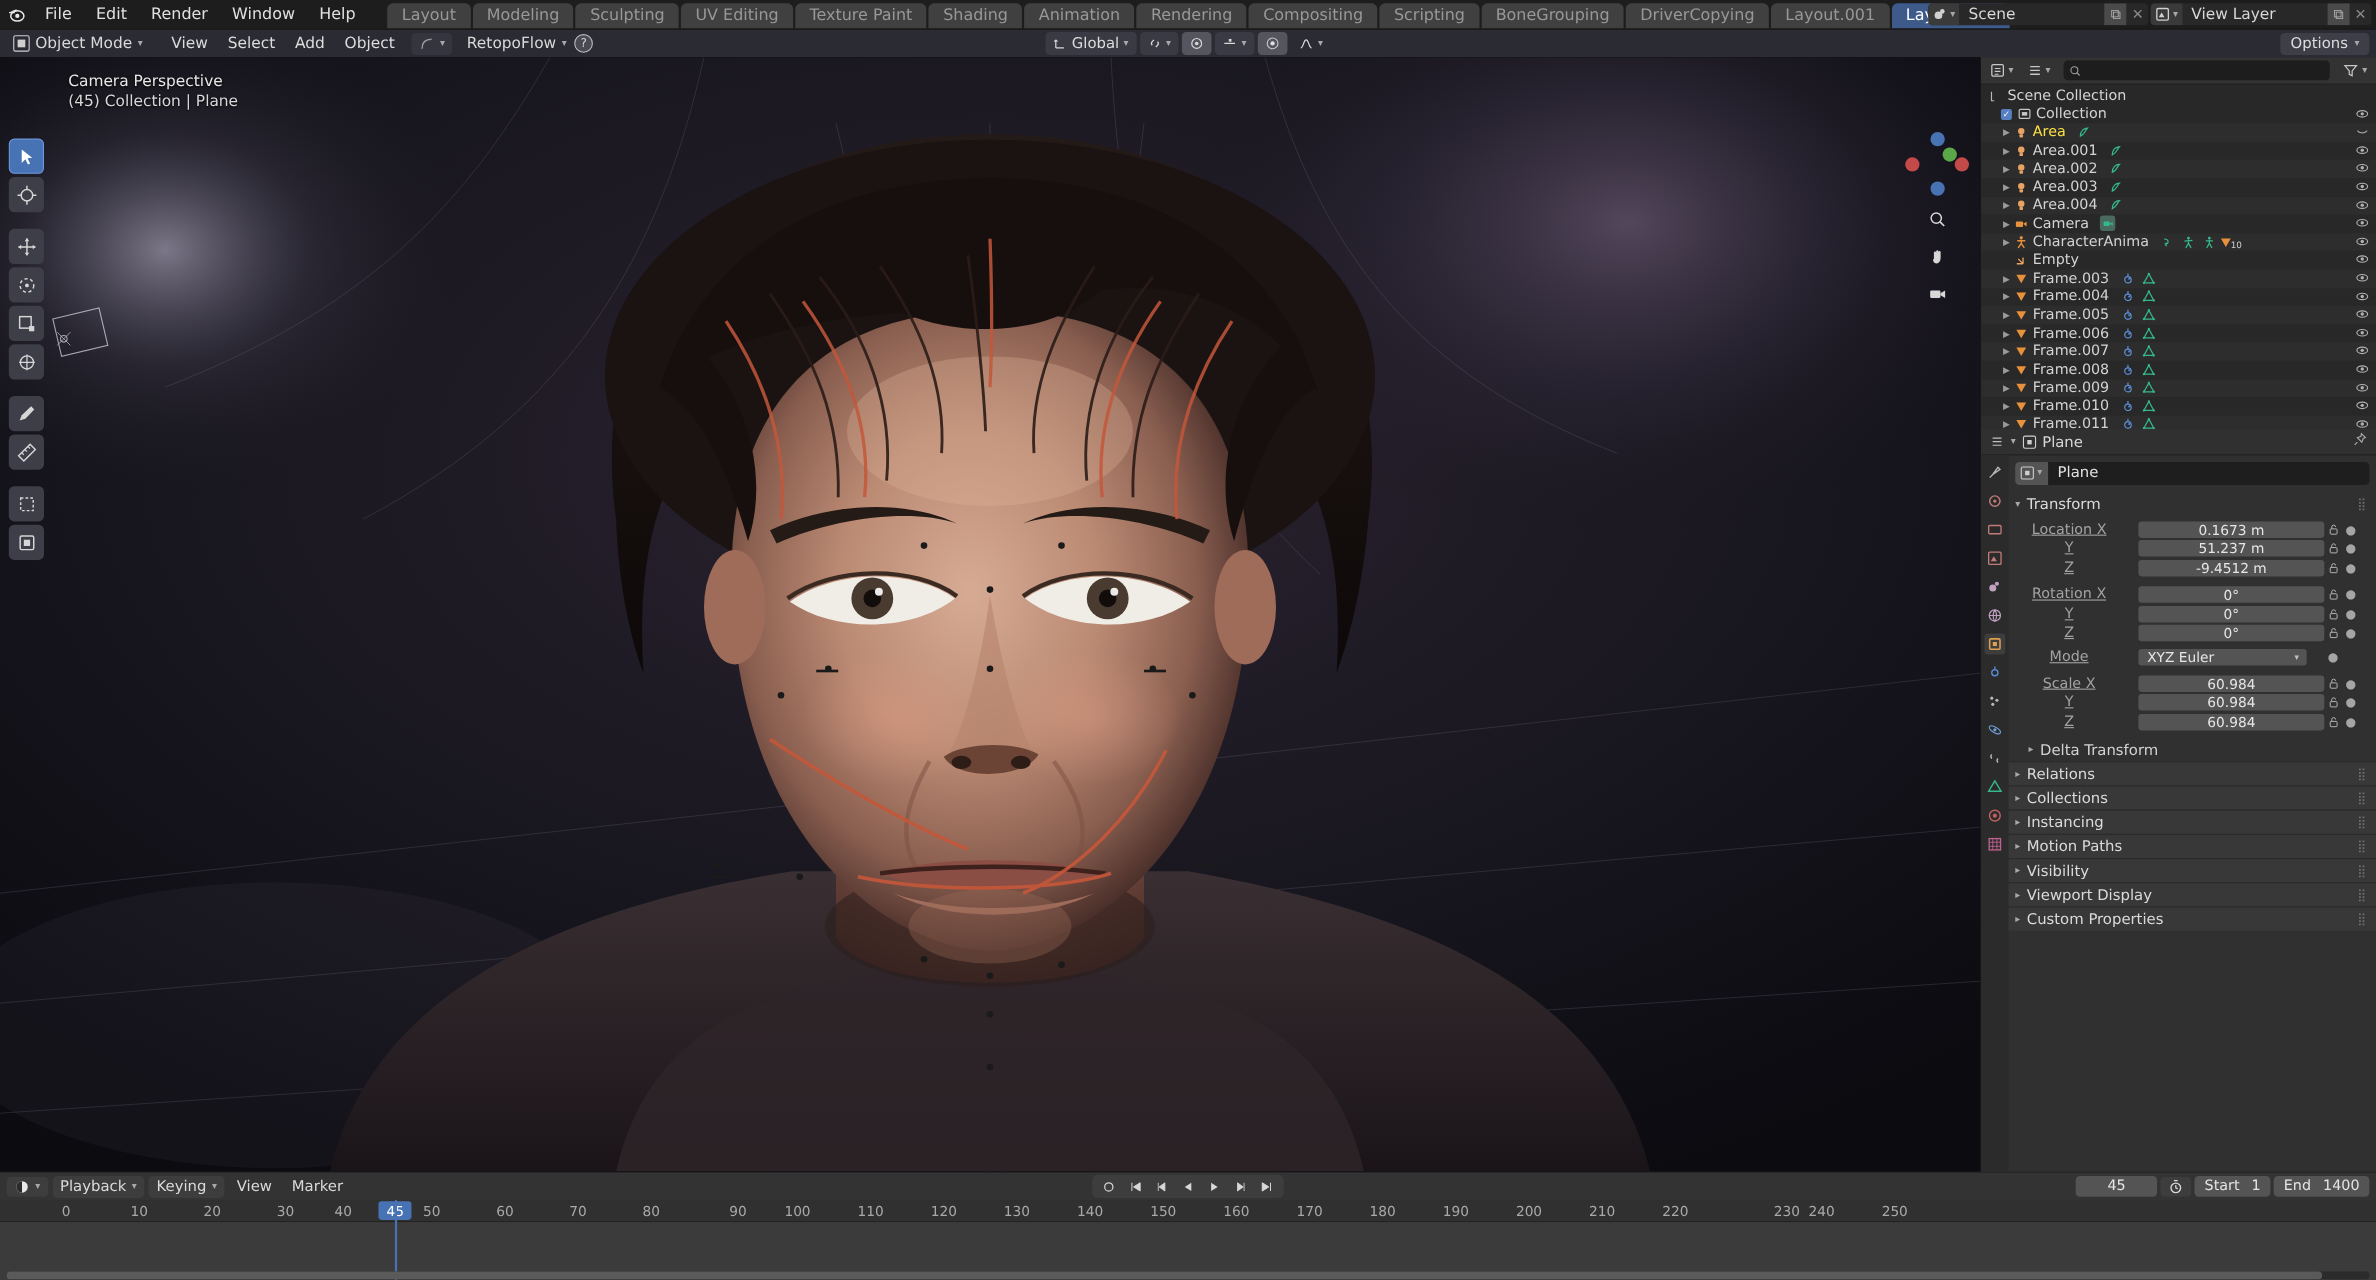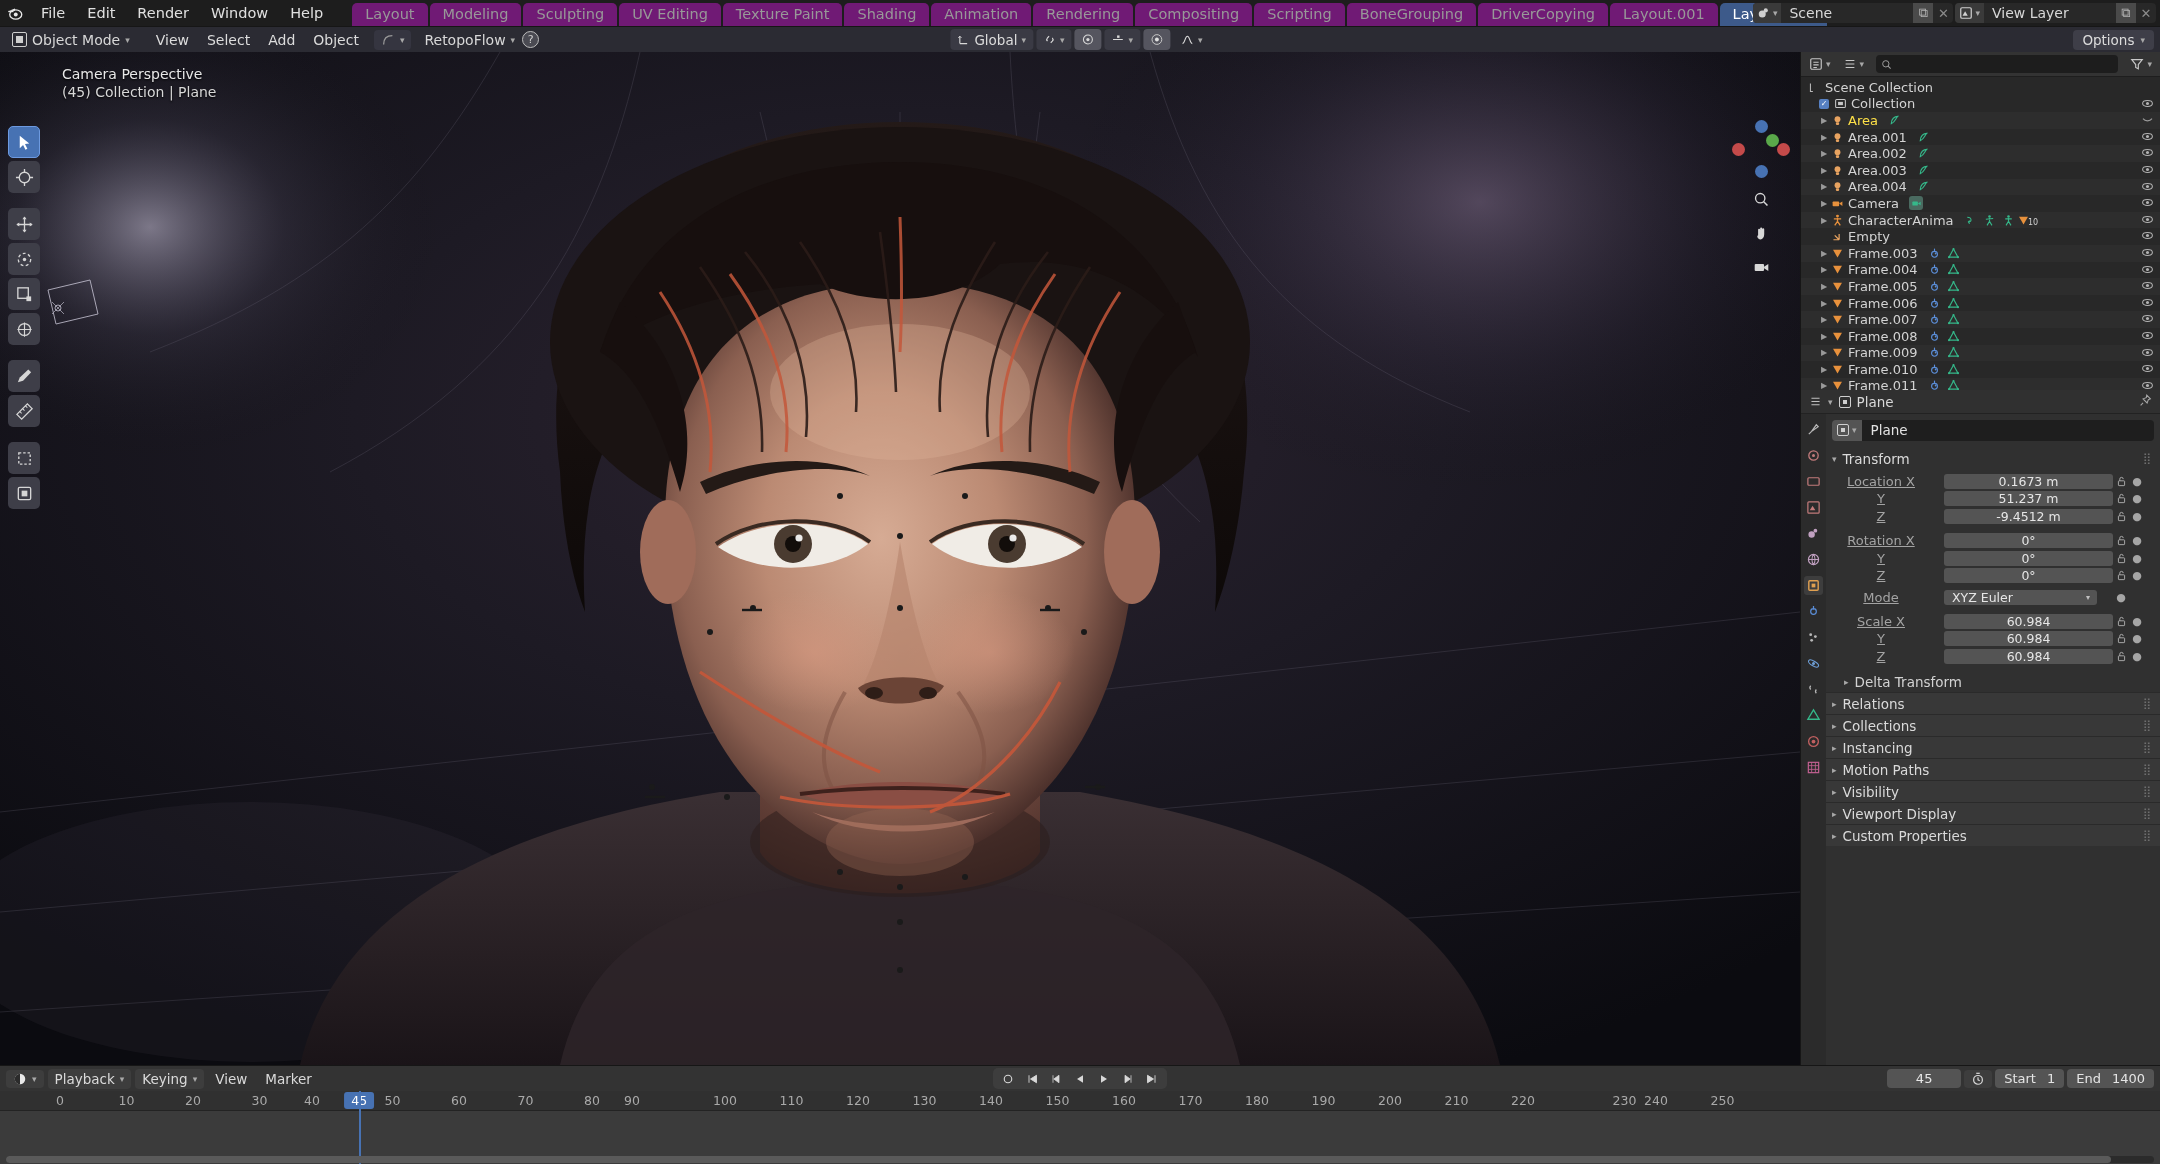--- a/index.html
+++ b/index.html
@@ -6,21 +6,21 @@
   body{width:2160px;height:1164px;overflow:hidden;font-family:"DejaVu Sans","Liberation Sans",sans-serif;font-size:15px;color:#d3d3d3;-webkit-font-smoothing:antialiased;}
   *{box-sizing:border-box;}
 
   
   .topbar{height:26px;background:#1d1d1d;display:flex;align-items:center;position:relative;}
   .blender-logo{width:30px;height:26px;display:flex;align-items:center;justify-content:center;}
   .blender-logo svg{width:18px;height:18px;}
   .menu-items{display:flex;align-items:center;gap:0px;}
   .menu-item{padding:3px 11px;color:#e0e0e0;font-size:14.5px;border-radius:3px;cursor:default;}
   .wstabs{display:flex;align-items:flex-end;height:26px;margin-left:18px;}
-  .wstab{padding:4px 13px 5px;font-size:14.5px;color:#989898;background:#701a75;margin-right:2px;border-radius:5px 5px 0 0;height:23px;line-height:15px;cursor:default;}
+  .wstab{padding:4px 13px 5px;font-size:14.5px;color:#989898;background:#404040;margin-right:2px;border-radius:5px 5px 0 0;height:23px;line-height:15px;cursor:default;}
   .wstab.active{background:#3d5a8a;color:#fff;}
   .wstab.plus{padding:4px 9px;color:#9a9a9a;background:transparent;}
   .topbar-right{position:absolute;right:0;top:0;height:26px;display:flex;align-items:center;gap:2px;padding-right:4px;}
   .sc-field{display:flex;align-items:center;height:20px;background:#282828;border-radius:4px;overflow:hidden;}
   .sc-icobtn{background:#3a3a3a;padding:0 4px;height:20px;display:flex;align-items:center;gap:2px;color:#c0c0c0;}
   .sc-name{padding:0 10px 0 8px;font-size:14px;color:#d8d8d8;min-width:132px;}
   .sc-copy,.sc-x{width:20px;height:20px;display:flex;align-items:center;justify-content:center;color:#b4b4b4;font-size:13px;}
   .sc-copy{background:#4a4a4a;}
   .sc-x{color:#8b8b8b;}
 
@@ -1419,21 +1419,21 @@
   <div class="tl-ruler" id="tl-ruler">
       <div class="tl-tick" style="left: 60px;">0</div>
       <div class="tl-tick" style="left: 126.5px;">10</div>
       <div class="tl-tick" style="left: 193px;">20</div>
       <div class="tl-tick" style="left: 259.5px;">30</div>
       <div class="tl-tick" style="left: 312px;">40</div>
       <div class="tl-tick" style="left: 392.5px;">50</div>
       <div class="tl-tick" style="left: 459px;">60</div>
       <div class="tl-tick" style="left: 525.5px;">70</div>
       <div class="tl-tick" style="left: 592px;">80</div>
-      <div class="tl-tick" style="left: 632px; text-align: center;">90</div>
+      <div class="tl-tick" style="left: 671px; text-align: center;">90</div>
       <div class="tl-tick" style="left: 725px;">100</div>
       <div class="tl-tick" style="left: 791.5px;">110</div>
       <div class="tl-tick" style="left: 858px;">120</div>
       <div class="tl-tick" style="left: 924.5px;">130</div>
       <div class="tl-tick" style="left: 991px;">140</div>
       <div class="tl-tick" style="left: 1057.5px;">150</div>
       <div class="tl-tick" style="left: 1124px;">160</div>
       <div class="tl-tick" style="left: 1190.5px;">170</div>
       <div class="tl-tick" style="left: 1257px;">180</div>
       <div class="tl-tick" style="left: 1323.5px;">190</div>

